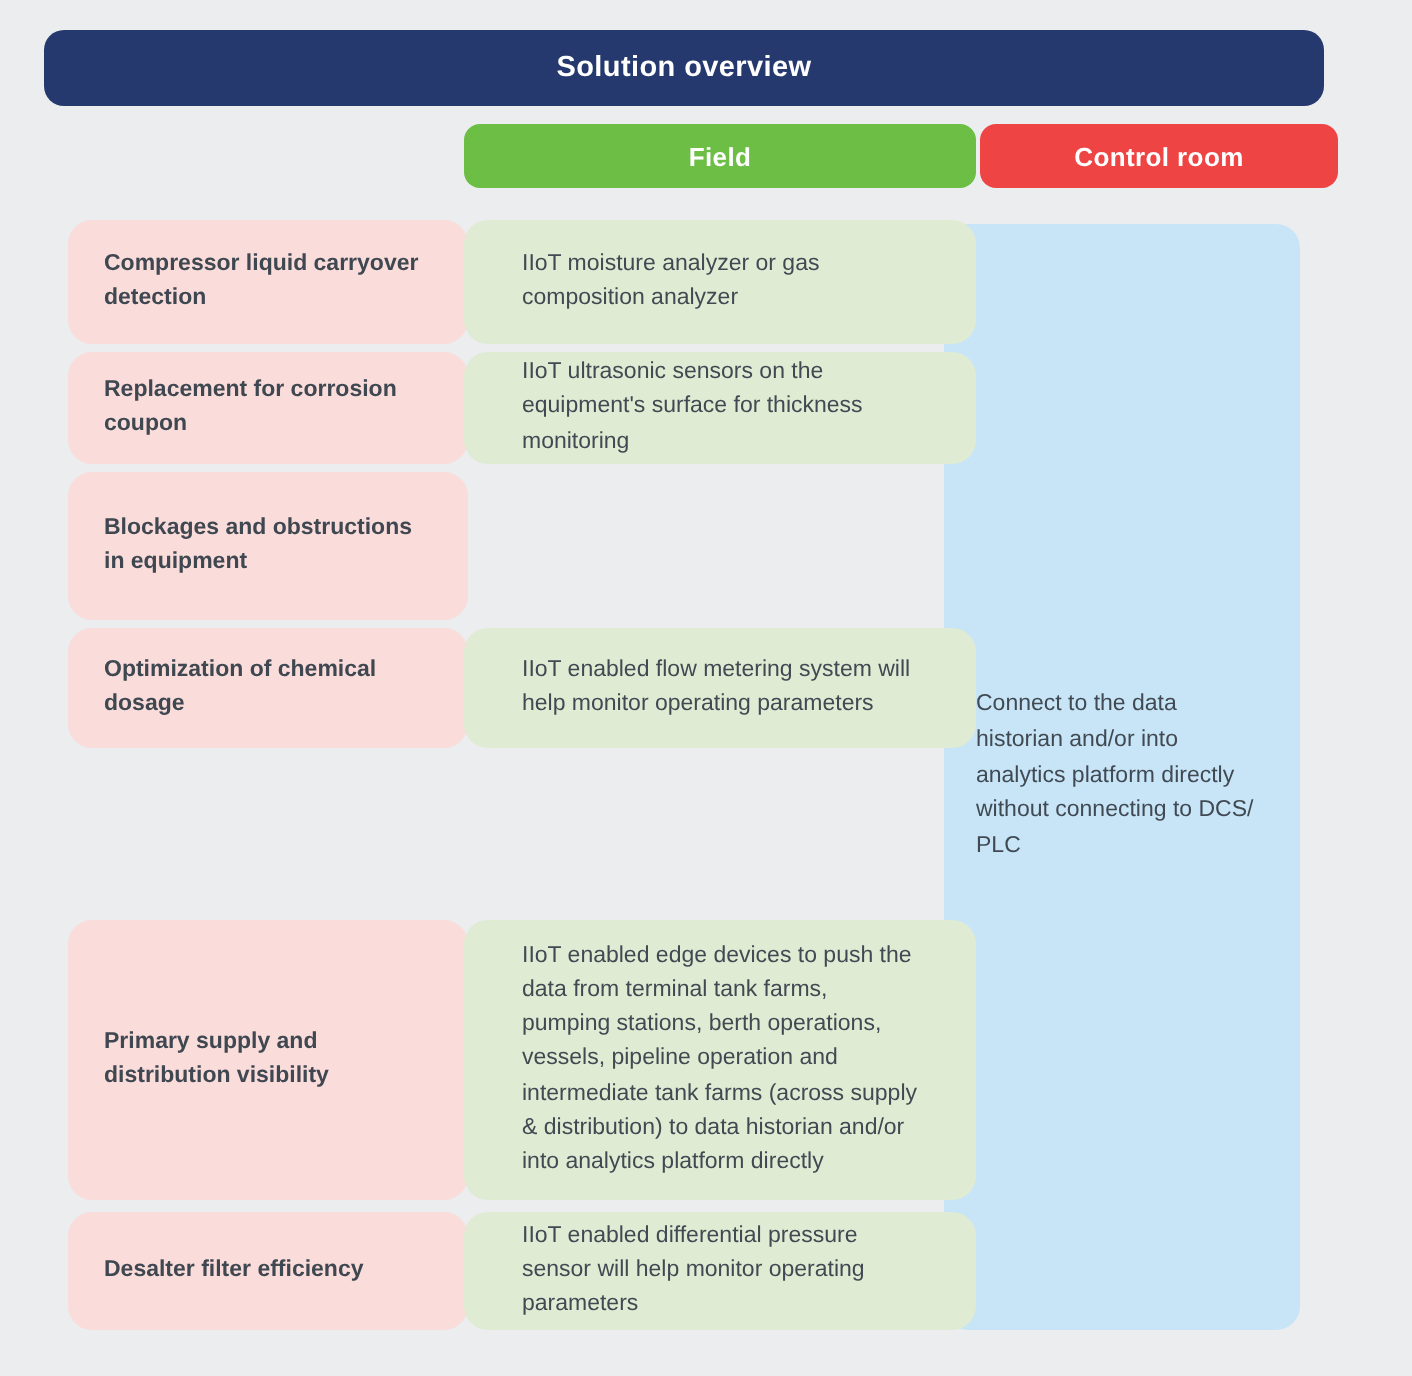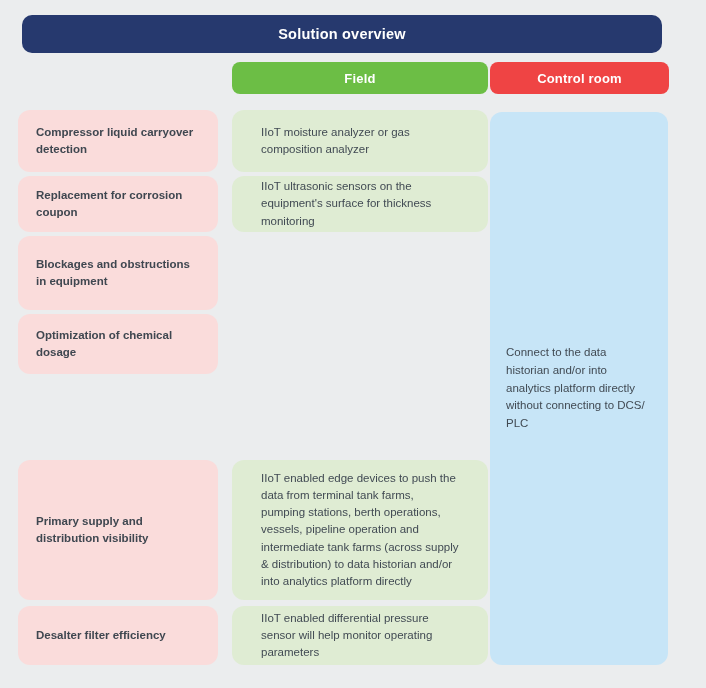--- a/index.html
+++ b/index.html
@@ -62,21 +62,21 @@
   .col-head.control {
     left: 490px;
     top: 62px;
     width: 179px;
     background: #ef4444;
   }
 
   
   .control-panel {
     position: absolute;
-    left: 490px;
+    left: 472px;
     top: 112px;
     width: 178px;
     height: 553px;
     background: #c7e5f7;
     border-radius: 12px;
     display: flex;
     align-items: center;
   }
   .control-panel .control-text {
     display: block;
@@ -96,21 +96,21 @@
   .cell {
     position: absolute;
     top: 0;
     bottom: 0;
     border-radius: 12px;
     display: flex;
     align-items: center;
     box-sizing: border-box;
   }
   .cell.topic {
-    left: 18px;
+    left: 34px;
     width: 200px;
     background: #fadcdb;
   }
   .cell.topic .cell-text {
     display: block;
     padding: 0 18px;
     color: #3f4750;
     font-size: 11.5px;
     font-weight: bold;
     line-height: 1.5;
@@ -170,20 +170,23 @@
       </div>
       <div class="row" style="top: 236px; height: 74px;">
         <div class="cell topic">
           <span class="cell-text">Blockages and obstructions in equipment</span>
         </div>
       </div>
       <div class="row" style="top: 314px; height: 60px;">
         <div class="cell topic">
           <span class="cell-text">Optimization of chemical dosage</span>
         </div>
+        <div class="cell field">
+          <span class="cell-text">IIoT enabled flow metering system will help monitor operating parameters</span>
+        </div>
       </div>
       <div class="row" style="top: 378px; height: 78px;">
       </div>
       <div class="row" style="top: 460px; height: 140px;">
         <div class="cell topic">
           <span class="cell-text">Primary supply and distribution visibility</span>
         </div>
         <div class="cell field">
           <span class="cell-text">IIoT enabled edge devices to push the data from terminal tank farms, pumping stations, berth operations, vessels, pipeline operation and intermediate tank farms (across supply &amp; distribution) to data historian and/or into analytics platform directly</span>
         </div>

